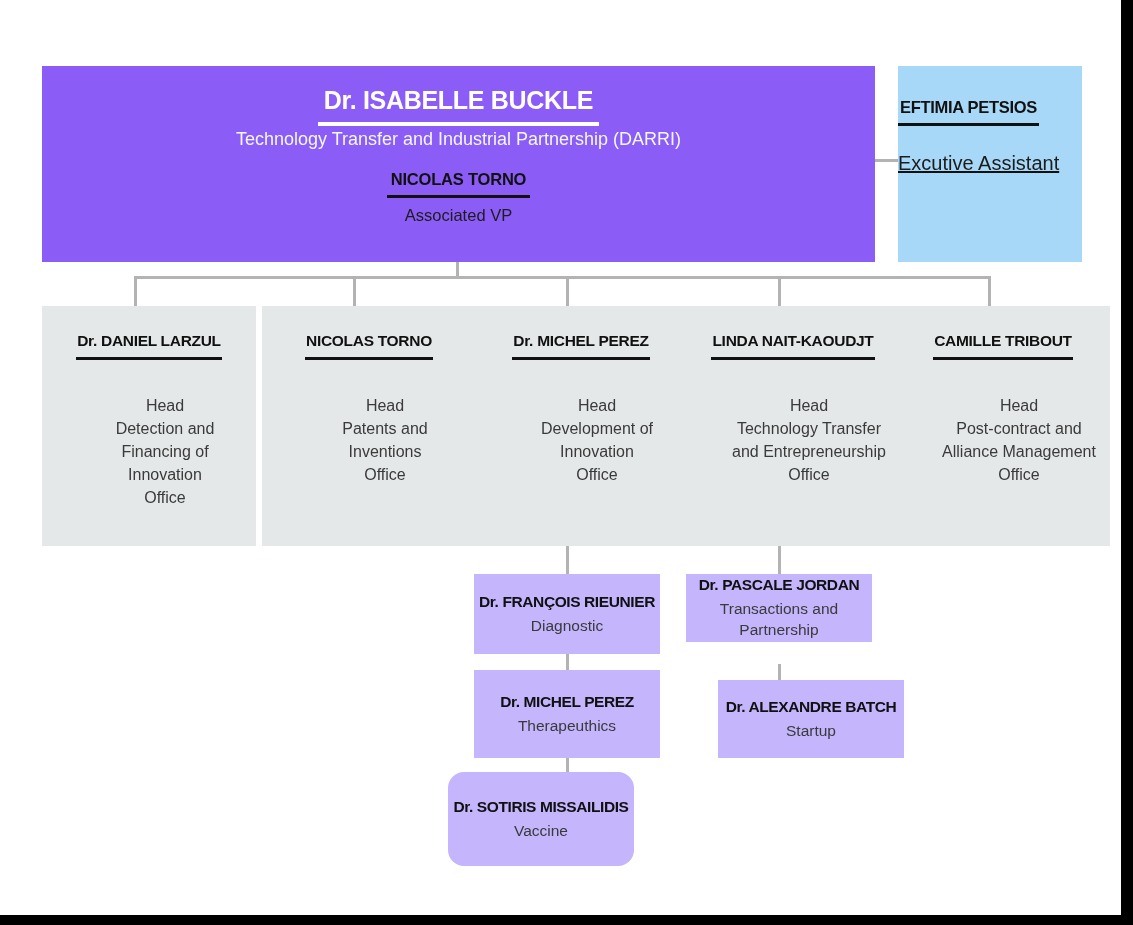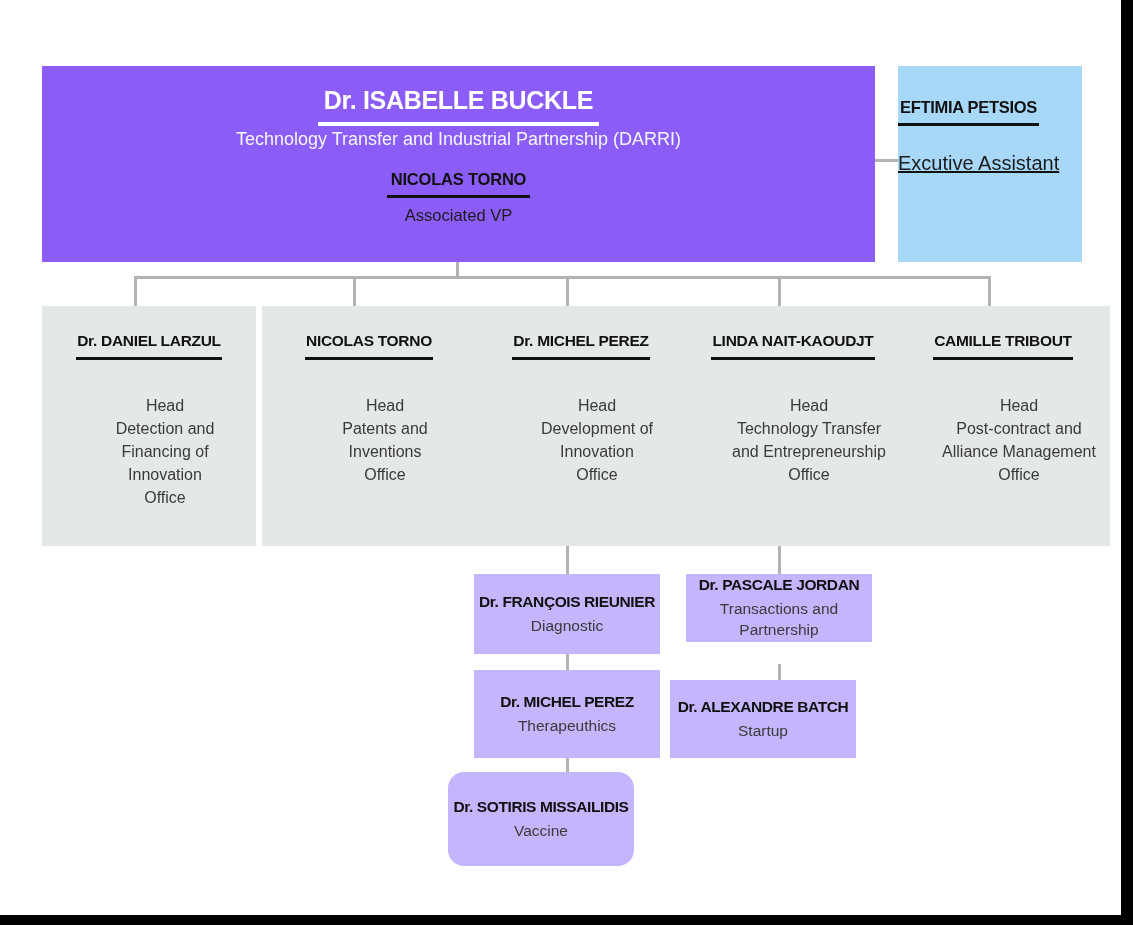--- a/index.html
+++ b/index.html
@@ -147,21 +147,21 @@
     <div class="sub-role">Vaccine</div>
   </div>
 
   <div class="line" style="left:778px;top:546px;width:3px;height:28px;"></div>
   <div class="sub-box" style="left:686px;top:574px;height:68px;">
     <span class="sub-name">Dr. PASCALE JORDAN</span>
     <div class="sub-role">Transactions and
 Partnership</div>
   </div>
   <div class="line" style="left:778px;top:664px;width:3px;height:16px;"></div>
-  <div class="sub-box" style="left:670px;top:680px;height:78px;">
+  <div class="sub-box" style="left:718px;top:680px;height:78px;">
     <span class="sub-name">Dr. ALEXANDRE BATCH</span>
     <div class="sub-role">Startup</div>
   </div>
 
   <div class="bar" id="bar-right"></div>
   <div class="bar" id="bar-bottom"></div>
 
 </div>
 
 </body></html>

